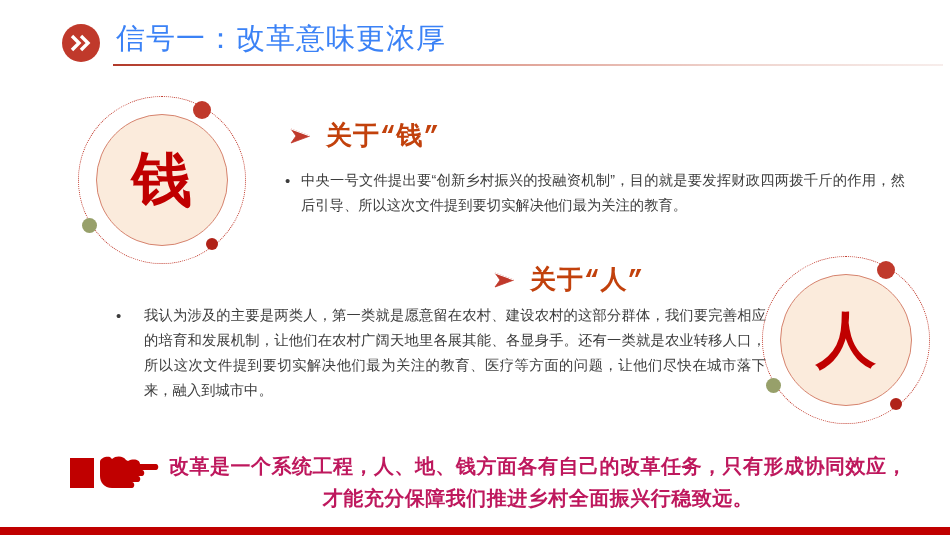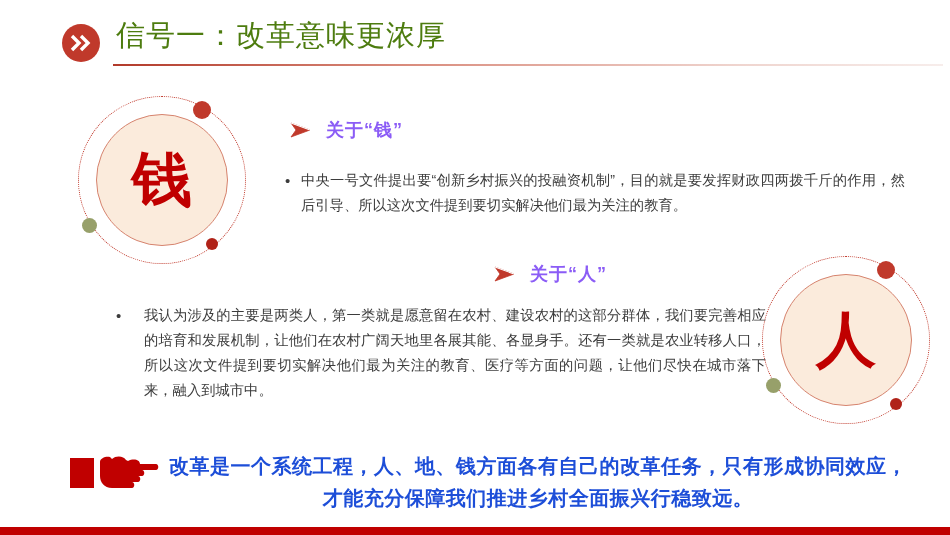--- a/index.html
+++ b/index.html
@@ -42,24 +42,24 @@
     align-items: center;
     justify-content: center;
   }
   .header-badge svg { display: block; }
   .header-title {
     position: absolute;
     left: 116px;
     top: 18px;
     font-size: 29px;
     line-height: 40px;
-    color: #4d7c0f;
+    color: #3b82f6;
     letter-spacing: 1px;
     white-space: nowrap;
-    font-family: Liberation Mono, monospace;
+    font-family: Liberation Sans, sans-serif;
   }
   .header-rule {
     position: absolute;
     left: 113px;
     top: 64px;
     width: 830px;
     height: 1.5px;
     background: linear-gradient(to right, #B23A2A 0%, #D98B7C 35%, #EFD4CE 75%, #F7EDEB 100%);
   }
 
@@ -103,24 +103,24 @@
     align-items: center;
     white-space: nowrap;
   }
   .arrow-bullet {
     width: 22px;
     height: 18px;
     margin-right: 14px;
     flex: 0 0 auto;
   }
   .section-heading-text {
-    font-size: 18px;
+    font-size: 26px;
     font-weight: bold;
-    color: #8b5cf6;
-    font-family: Liberation Sans, sans-serif;
+    color: #c2410c;
+    font-family: Liberation Mono, monospace;
     letter-spacing: 1px;
   }
 
   .body-block {
     position: absolute;
     display: flex;
     align-items: flex-start;
   }
   .body-bullet {
     flex: 0 0 auto;
@@ -154,21 +154,21 @@
     height: 44px;
   }
   .footer-text {
     position: absolute;
     left: 168px;
     top: 6px;
     width: 740px;
     font-size: 20px;
     line-height: 32px;
     font-weight: bold;
-    color: #1d4ed8;
+    color: #be185d;
     text-align: center;
     letter-spacing: 0.5px;
     font-family: "Liberation Sans", "DejaVu Sans", sans-serif;
   }
   .bottom-bar {
     position: absolute;
     left: 0;
     top: 527px;
     width: 950px;
     height: 8px;

